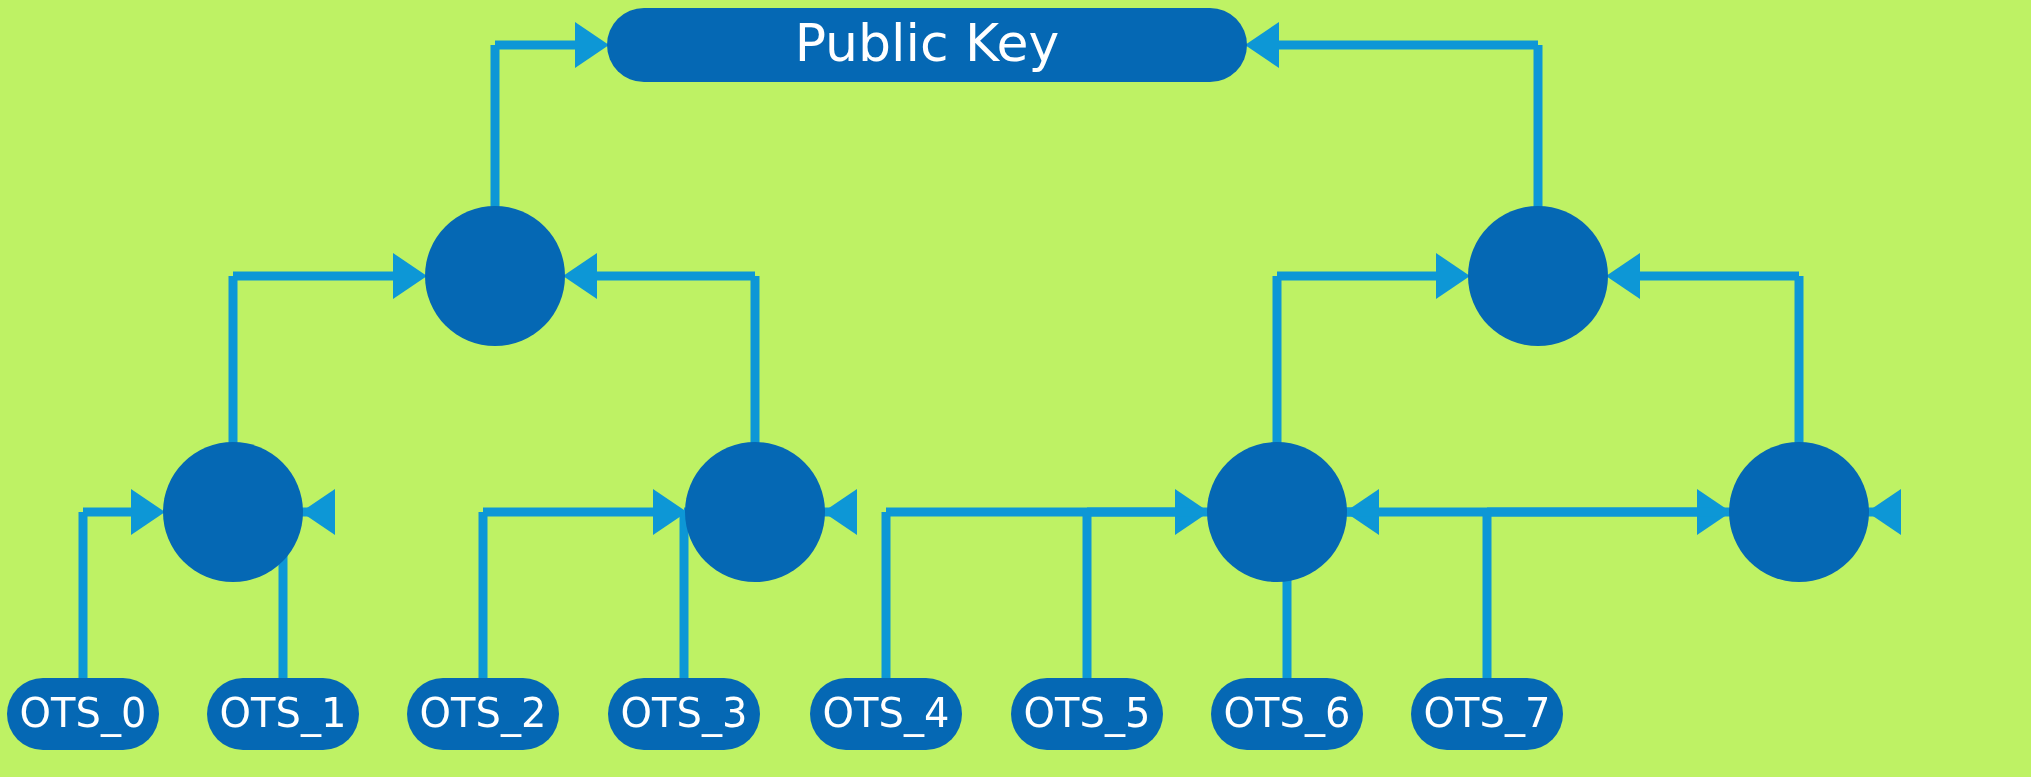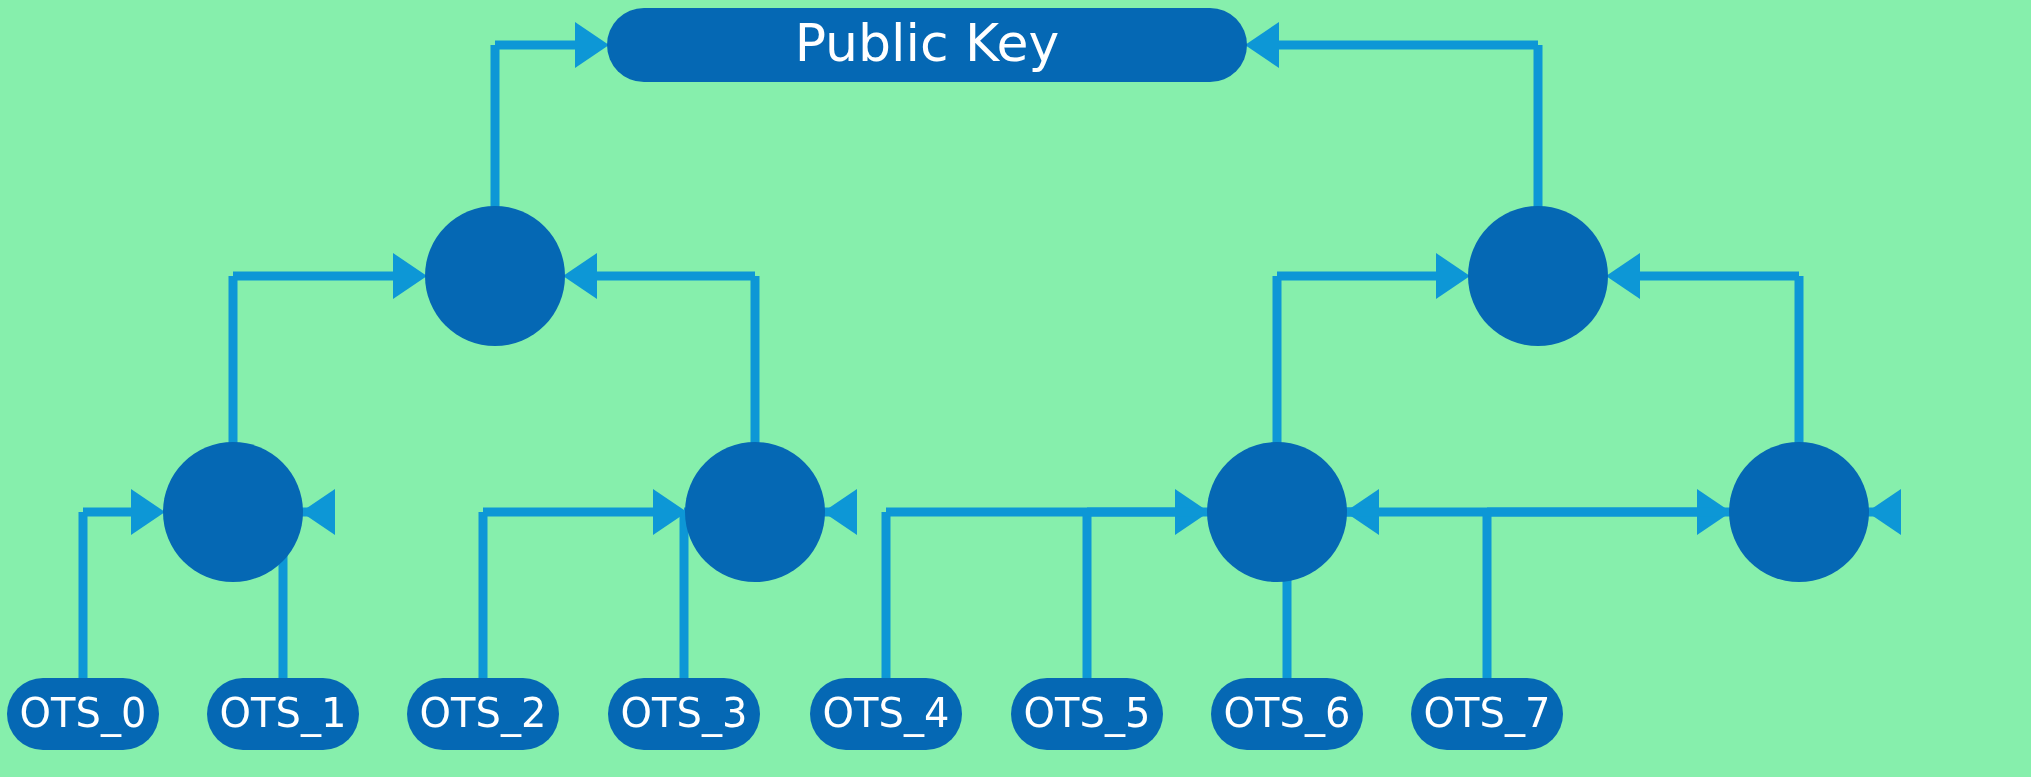--- a/index.html
+++ b/index.html
@@ -11,21 +11,21 @@
   body {
     width: 2031px;
     height: 777px;
     overflow: hidden;
     font-family: "DejaVu Sans", sans-serif;
   }
   #stage {
     position: relative;
     width: 2031px;
     height: 777px;
-    background: #86efac;
+    background: #bef264;
   }
   #tree-svg {
     position: absolute;
     left: 0;
     top: 0;
     width: 2031px;
     height: 777px;
     display: block;
   }
   .node-label {

